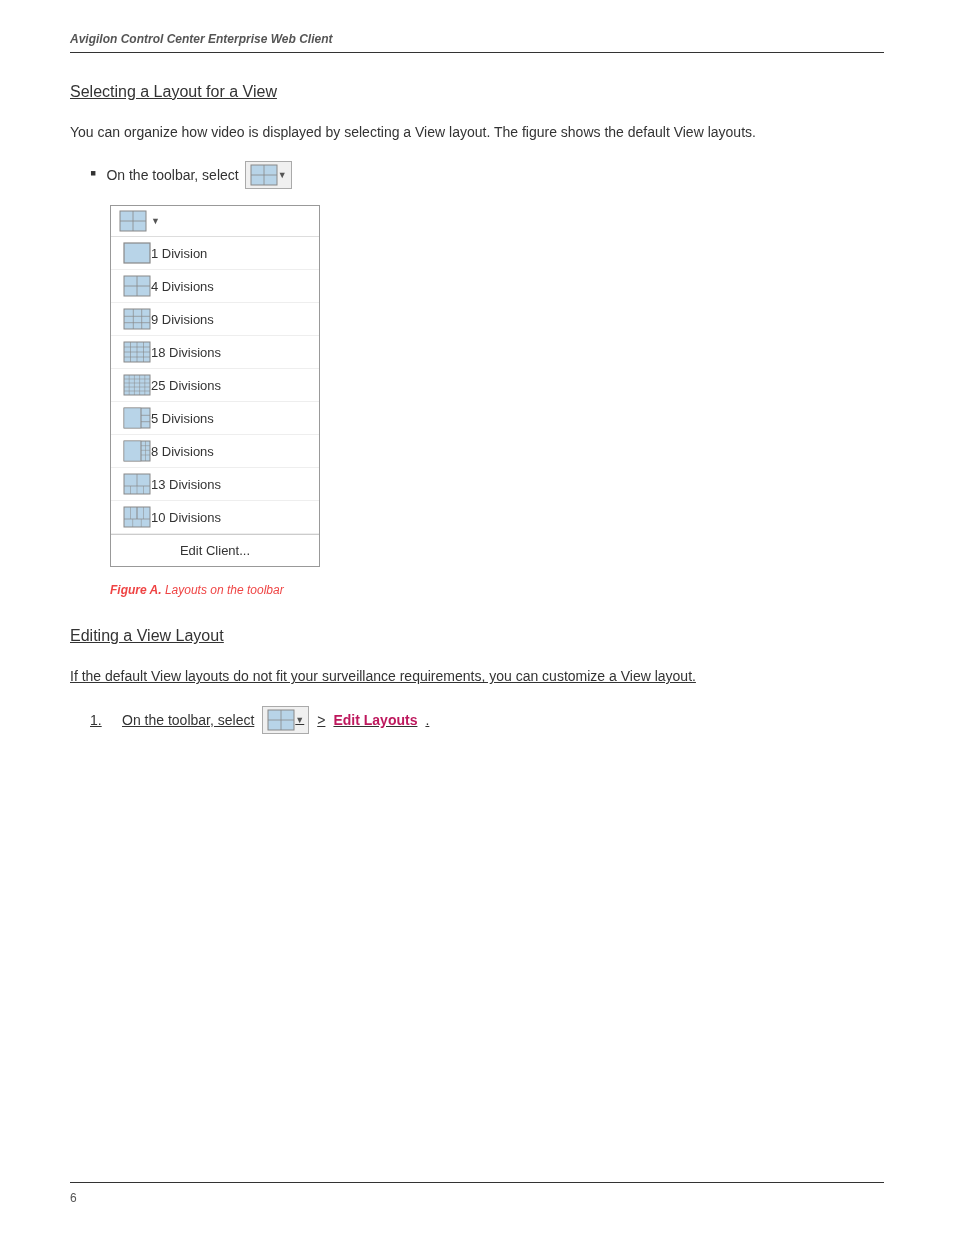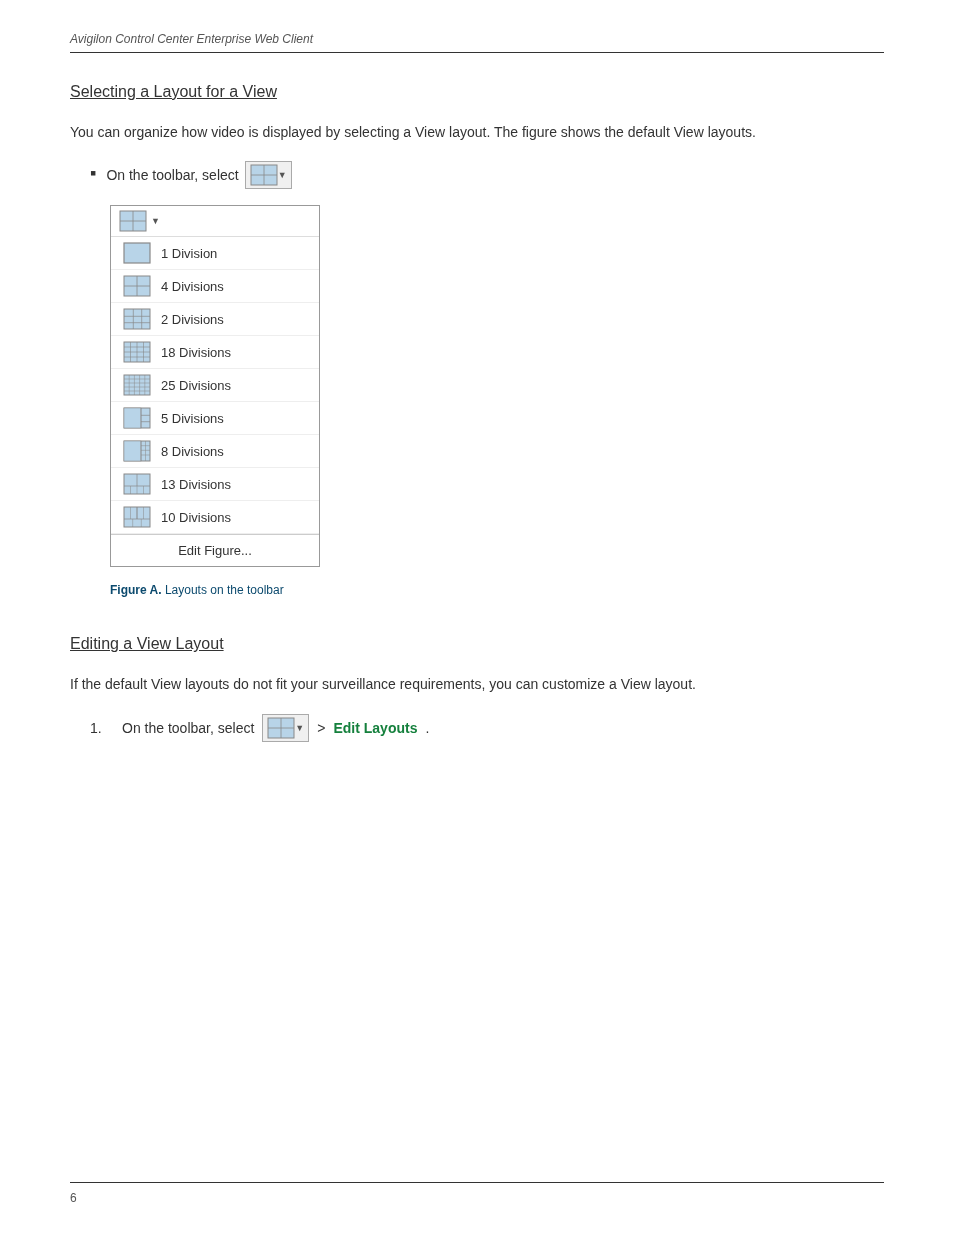--- a/index.html
+++ b/index.html
@@ -20,20 +20,21 @@
     }
     .header-bar {
       border-bottom: 1px solid #333;
       padding-bottom: 6px;
       margin-bottom: 30px;
     }
     .header-title {
       font-style: italic;
       font-size: 12px;
       color: #555;
+      font-weight: bold;
     }
     .section-title {
       font-size: 16px;
       font-weight: normal;
       text-decoration: underline;
       color: #333;
       margin-bottom: 20px;
     }
     .section-body {
       font-size: 14px;
@@ -84,64 +85,66 @@
       padding: 4px 8px;
       display: flex;
       align-items: center;
       gap: 4px;
       border-bottom: 1px solid #ddd;
     }
     .dropdown-item {
       display: flex;
       align-items: center;
       padding: 5px 12px;
-      gap: 10px;
+      gap: 0;
       font-size: 13px;
       border-bottom: 1px solid #eee;
       cursor: pointer;
     }
     .dropdown-item:last-child {
       border-bottom: none;
     }
     .edit-layouts-item {
       padding: 8px 12px;
       text-align: center;
       font-size: 13px;
       color: #333;
       cursor: pointer;
       border-top: 1px solid #ccc;
     }
     .figure-caption {
       font-size: 12px;
       margin-top: 6px;
       margin-left: 40px;
-      color: #0c4a6e;
+      color: #ef4444;
+      font-style: italic;
     }
     .figure-caption strong {
       font-weight: bold;
     }
     .section-2 {
-      margin-top: 38px;
+      margin-top: 30px;
+      text-decoration: underline;
     }
     .numbered-list {
       margin-left: 20px;
     }
     .numbered-item {
       display: flex;
       align-items: center;
       gap: 8px;
       margin-bottom: 14px;
       font-size: 14px;
     }
     .numbered-item .num {
       min-width: 24px;
     }
     .bold-link {
       font-weight: bold;
-      color: #15803d;
+      color: #be185d;
       text-decoration: none;
     }
     .footer-bar {
       position: absolute;
       bottom: 30px;
       left: 70px;
       right: 70px;
       border-top: 1px solid #333;
       padding-top: 8px;
       font-size: 12px;
@@ -211,21 +214,21 @@
     </div>
 
     <div class="dropdown-item">
       <svg class="layout-svg" viewBox="0 0 28 22" xmlns="http://www.w3.org/2000/svg">
         <rect x="1" y="1" width="26" height="20" fill="#b8d4e8" stroke="#888" stroke-width="1"></rect>
         <line x1="10.3" y1="1" x2="10.3" y2="21" stroke="#888" stroke-width="0.7"></line>
         <line x1="18.7" y1="1" x2="18.7" y2="21" stroke="#888" stroke-width="0.7"></line>
         <line x1="1" y1="8.3" x2="27" y2="8.3" stroke="#888" stroke-width="0.7"></line>
         <line x1="1" y1="14.7" x2="27" y2="14.7" stroke="#888" stroke-width="0.7"></line>
       </svg>
-      <span>2 Divisions</span>
+      <span>9 Divisions</span>
     </div>
 
     <div class="dropdown-item">
       <svg class="layout-svg" viewBox="0 0 28 22" xmlns="http://www.w3.org/2000/svg">
         <rect x="1" y="1" width="26" height="20" fill="#b8d4e8" stroke="#888" stroke-width="1"></rect>
         <line x1="7.5" y1="1" x2="7.5" y2="21" stroke="#888" stroke-width="0.6"></line>
         <line x1="14" y1="1" x2="14" y2="21" stroke="#888" stroke-width="0.6"></line>
         <line x1="20.5" y1="1" x2="20.5" y2="21" stroke="#888" stroke-width="0.6"></line>
         <line x1="1" y1="6" x2="27" y2="6" stroke="#888" stroke-width="0.6"></line>
         <line x1="1" y1="11" x2="27" y2="11" stroke="#888" stroke-width="0.6"></line>
@@ -302,21 +305,21 @@
         <line x1="18.3" y1="13" x2="18.3" y2="21" stroke="#888" stroke-width="0.5"></line>
 
         <line x1="7.5" y1="1" x2="7.5" y2="13" stroke="#888" stroke-width="0.5"></line>
         <line x1="14" y1="1" x2="14" y2="13" stroke="#888" stroke-width="0.5"></line>
         <line x1="20.5" y1="1" x2="20.5" y2="13" stroke="#888" stroke-width="0.5"></line>
       </svg>
       <span>10 Divisions</span>
     </div>
 
     <div class="edit-layouts-item">
-      <span>Edit Figure...</span>
+      <span>Edit Client...</span>
     </div>
   </div>
 
   <div class="figure-caption">
     <strong>Figure A.</strong><span> Layouts on the toolbar</span>
   </div>
 
   <div class="section-2">
     <h2 class="section-title">Editing a View Layout</h2>
 

